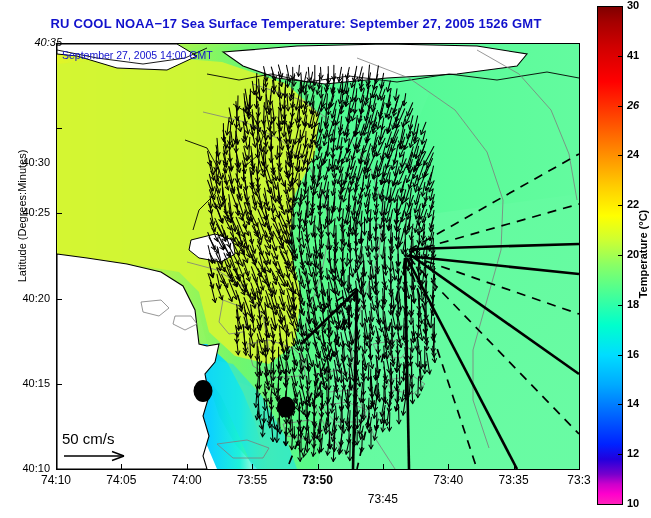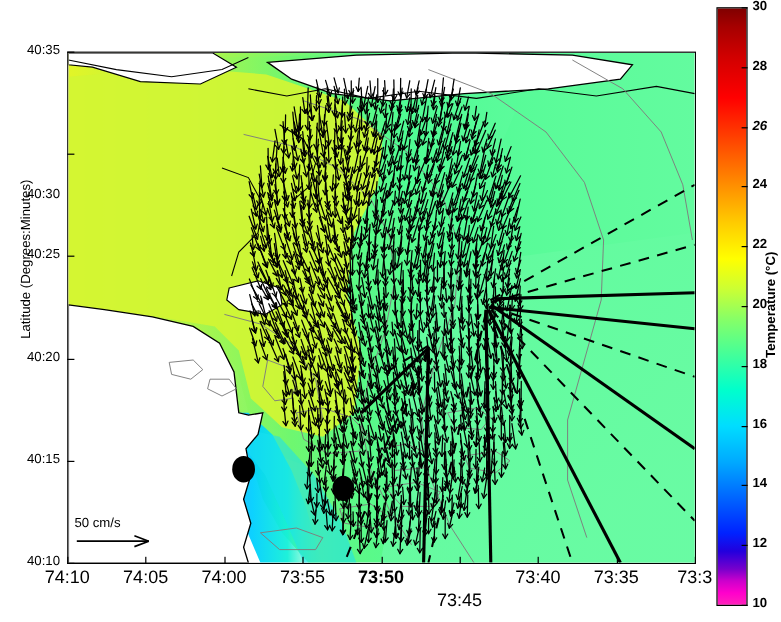--- a/index.html
+++ b/index.html
@@ -28,21 +28,21 @@
   #annot{
     left:62px;top:48px;color:#1111cc;font-size:10.5px;line-height:14px;
     z-index:30;white-space:nowrap;
   }
 
   
   .ytick{
     font-size:11px;color:#000;text-align:right;width:46px;
   }
   .xtick{
-    font-size:15px;color:#000;text-align:center;width:50px;
+    font-size:12px;color:#000;text-align:center;width:50px;
   }
   #ylabel{
     left:-58px;top:210px;width:160px;text-align:center;font-size:11px;
     transform:rotate(-90deg);transform-origin:50% 50%;white-space:nowrap;
   }
   #xlabel{
     left:56px;top:492px;width:524px;text-align:center;font-size:11px;
   }
 
   .tickmark{background:#000;}
@@ -79,27 +79,28 @@
   }
   .cbmark{position:absolute;left:618px;width:5px;height:1px;background:#000;}
   #cblabel{
     left:563px;top:248px;width:160px;text-align:center;font-size:11px;
     font-weight:bold;transform:rotate(-90deg);transform-origin:50% 50%;
     white-space:nowrap;
   }
 
   
   #scalebar{left:62px;top:430px;z-index:30;}
-  #scalebar .lbl{font-size:11px;color:#000;}
+  #scalebar .lbl{font-size:15px;color:#000;}
 </style>
 </head>
 <body>
 
 <div id="root">
 
+  <div class="abs" id="title">RU COOL  NOAA−17  Sea Surface Temperature:  September 27, 2005 1526 GMT</div>
 
   <div class="abs" id="plot">
     <div id="plotclip">
       <svg width="522" height="425" viewBox="0 0 522 425" style="position:absolute;left:0;top:0;display:block;">
         <defs>
           <clipPath id="clipbox">
               <rect x="0" y="0" width="522" height="425"></rect>
             </clipPath>
 
           <linearGradient id="sstMain" x1="0" y1="0" x2="1" y2="0">
@@ -3142,32 +3143,33 @@
 
           <ellipse cx="146" cy="347" rx="9.5" ry="11" fill="#000"></ellipse>
           <ellipse cx="229" cy="363" rx="9" ry="10.5" fill="#000"></ellipse>
 
         </g>
       </svg>
     </div>
   </div>
 
   <div class="abs" id="annot">
+    <div>September 27, 2005 14:00 GMT</div>
   </div>
 
   <div class="abs" id="scalebar">
     <div class="lbl">50 cm/s</div>
     <svg width="74" height="18">
       <line x1="2" y1="9" x2="62" y2="9" stroke="#000" stroke-width="1.4"></line>
       <path d="M62,9 L50,4.5 M62,9 L50,13.5" stroke="#000" stroke-width="1.4" fill="none"></path>
     </svg>
   </div>
 
   <div id="yticks">
-      <div class="abs ytick" style="left: 4px; top: 36px;">40:35</div>
+      <div class="abs ytick" style="left: 16px; top: 36px; font-style: italic;">40:35</div>
       <div class="abs tickmark" style="left: 56px; top: 43px; width: 6px; height: 1px;"></div>
       <div class="abs ytick" style="left: 4px; top: 121.2px; margin-top: 35px;">40:30</div>
       <div class="abs tickmark" style="left: 56px; top: 128.2px; width: 6px; height: 1px;"></div>
       <div class="abs ytick" style="left: 4px; top: 206.4px;">40:25</div>
       <div class="abs tickmark" style="left: 56px; top: 213.4px; width: 6px; height: 1px;"></div>
       <div class="abs ytick" style="left: 4px; top: 291.6px;">40:20</div>
       <div class="abs tickmark" style="left: 56px; top: 298.6px; width: 6px; height: 1px;"></div>
       <div class="abs ytick" style="left: 4px; top: 376.8px;">40:15</div>
       <div class="abs tickmark" style="left: 56px; top: 383.8px; width: 6px; height: 1px;"></div>
       <div class="abs ytick" style="left: 4px; top: 462px;">40:10</div>
@@ -3193,21 +3195,21 @@
       <div class="abs xtick" style="left: 554px; top: 473px;">73:3</div>
       <div class="abs tickmark" style="left: 579px; top: 464px; width: 1px; height: 6px;"></div>
     </div>
 
   <div class="abs" id="ylabel">Latitude (Degrees:Minutes)</div>
 
   <div class="abs" id="cbar"></div>
   <div id="cbticks">
       <div class="cbtick" style="top: -1px;">30</div>
       <div class="cbmark" style="top: 6px;"></div>
-      <div class="cbtick" style="top: 48.8px;">28</div>
+      <div class="cbtick" style="top: 48.8px;">41</div>
       <div class="cbmark" style="top: 55.8px;"></div>
       <div class="cbtick" style="top: 98.6px; font-style: italic;">26</div>
       <div class="cbmark" style="top: 105.6px;"></div>
       <div class="cbtick" style="top: 148.4px;">24</div>
       <div class="cbmark" style="top: 155.4px;"></div>
       <div class="cbtick" style="top: 198.2px;">22</div>
       <div class="cbmark" style="top: 205.2px;"></div>
       <div class="cbtick" style="top: 248px;">20</div>
       <div class="cbmark" style="top: 255px;"></div>
       <div class="cbtick" style="top: 297.8px;">18</div>

